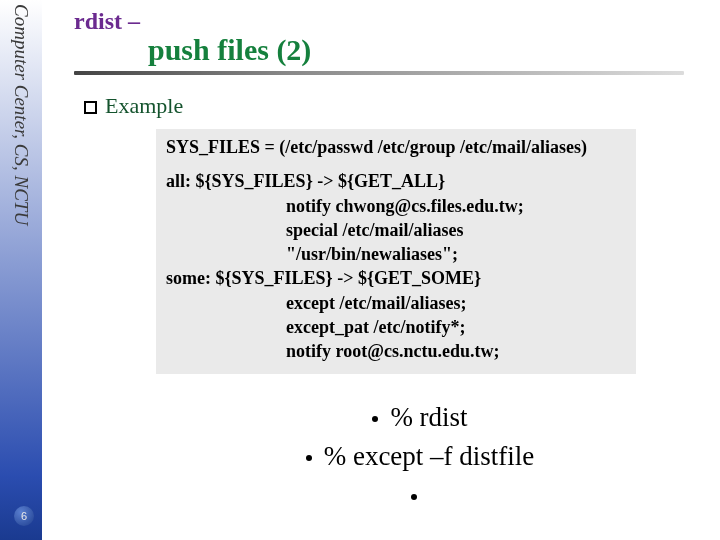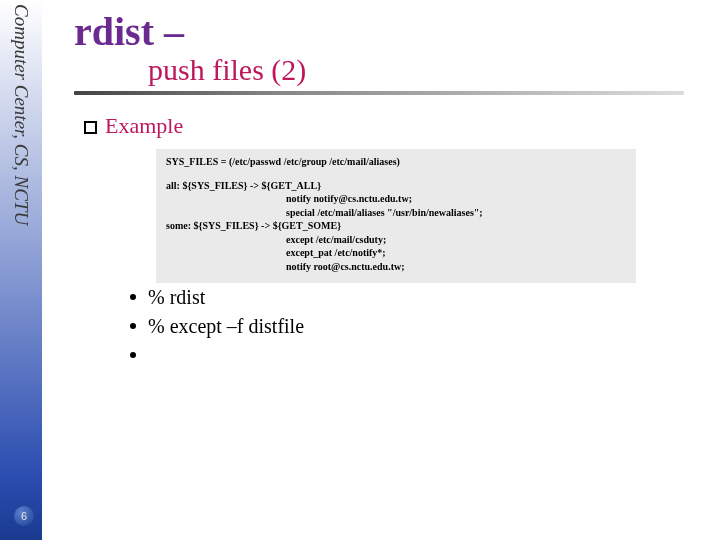--- a/index.html
+++ b/index.html
@@ -47,73 +47,75 @@
     justify-content: center;
     font-family: Arial, sans-serif;
   }
   .content {
     position: absolute;
     left: 60px;
     top: 0;
     right: 10px;
   }
   .title-line1 {
-    font-size: 40px;
+    font-size: 24px;
     font-weight: bold;
     color: #6b2a8f;
     margin-top: 8px;
     margin-left: 14px;
   }
   .title-line2 {
     font-size: 30px;
-    font-weight: normal;
-    color: #be185d;
+    font-weight: bold;
+    color: #15803d;
     margin-left: 88px;
     margin-top: -2px;
   }
   .title-underline {
     margin-top: 4px;
     margin-left: 14px;
     width: 610px;
     height: 4px;
     background: linear-gradient(to right, #444 0%, #888 35%, #dcdcdc 100%);
     border-radius: 1px;
   }
   .section-head {
     margin-top: 18px;
     margin-left: 24px;
     font-size: 22px;
-    color: #be185d;
+    color: #14532d;
   }
   .bullet-sq {
     display: inline-block;
     width: 13px;
     height: 13px;
     border: 2px solid #000;
     margin-right: 8px;
     vertical-align: -1px;
   }
   .codebox {
     margin-top: 10px;
     margin-left: 96px;
     width: 480px;
     background: #eaeaea;
     padding: 6px 10px 10px 10px;
     font-family: "Times New Roman", serif;
-    font-size: 10px;
+    font-size: 18px;
     font-weight: bold;
     line-height: 1.35;
     color: #000;
   }
   .codebox .gap { height: 10px; }
   .codebox .ind1 { padding-left: 120px; }
   .cmds {
+    margin-top: 24px;
     margin-left: 70px;
-    font-size: 20px;
+    font-size: 27px;
     line-height: 1.45;
+    text-align: center;
   }
   .cmds .dot {
     display: inline-block;
     width: 6px;
     height: 6px;
     background: #000;
     border-radius: 50%;
     vertical-align: 4px;
     margin-right: 12px;
   }
@@ -132,24 +134,24 @@
   <div class="title-underline"></div>
 
   <div class="section-head">
     <span class="bullet-sq"></span><span>Example</span>
   </div>
 
   <div class="codebox">
     <div>SYS_FILES = (/etc/passwd /etc/group /etc/mail/aliases)</div>
     <div class="gap"></div>
     <div>all: ${SYS_FILES} -&gt; ${GET_ALL}</div>
-    <div class="ind1">notify notify@cs.nctu.edu.tw;</div>
+    <div class="ind1">notify chwong@cs.files.edu.tw;</div>
     <div class="ind1">special /etc/mail/aliases "/usr/bin/newaliases";</div>
     <div>some: ${SYS_FILES} -&gt; ${GET_SOME}</div>
-    <div class="ind1">except /etc/mail/csduty;</div>
+    <div class="ind1">except /etc/mail/aliases;</div>
     <div class="ind1">except_pat /etc/notify*;</div>
     <div class="ind1">notify root@cs.nctu.edu.tw;</div>
   </div>
 
   <div class="cmds">
     <div><span class="dot"></span><span>% rdist</span></div>
     <div><span class="dot"></span><span>% except –f distfile</span></div>
     <div><span class="dot"></span></div>
   </div>
 </div>

